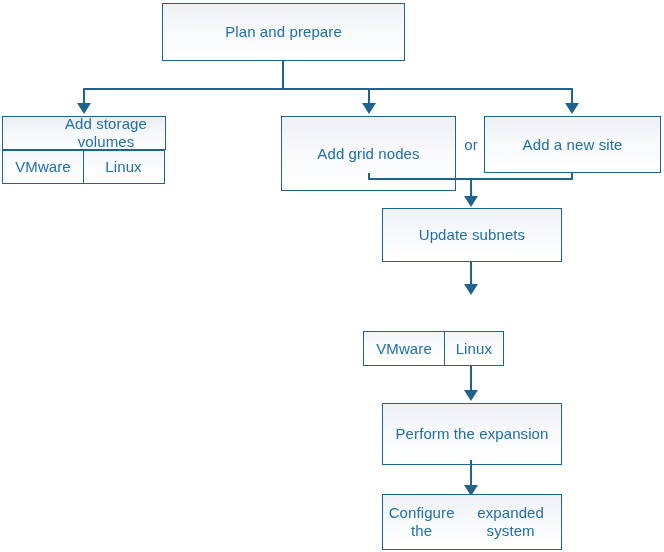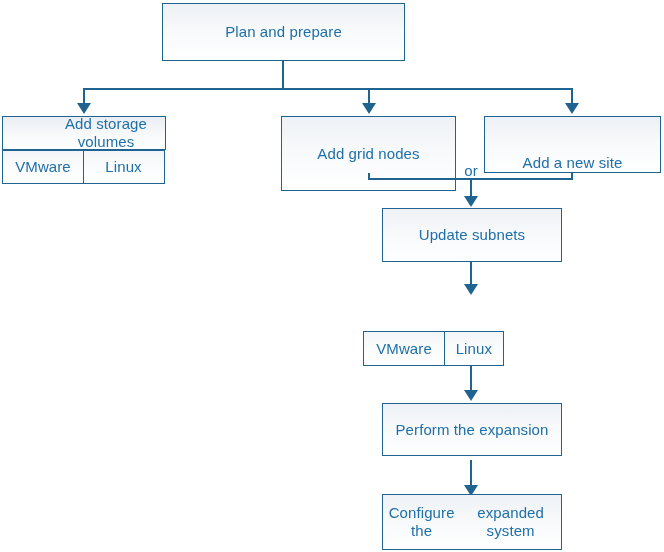--- a/index.html
+++ b/index.html
@@ -118,23 +118,23 @@
     <div class="subrow" style="top:34px; height:34px;">
       <div class="subcell" style="width:50%;">VMware</div>
       <div class="subcell" style="width:50%; margin-left:-1.5px;">Linux</div>
     </div>
   </div>
 
   <div class="node" style="left:281px; top:116px; width:175px; height:75px;">
     <span>Add grid nodes</span>
   </div>
 
-  <div class="or-label" style="left:459px; top:136px; width:24px;margin-top:26px;">or</div>
+  <div class="or-label" style="left:459px; top:136px; width:24px;">or</div>
 
-  <div class="node" style="left:484px; top:116px; width:177px; height:57px;align-items:flex-end;">
+  <div class="node" style="left:484px; top:116px; width:177px; height:57px;">
     <span>Add a new site</span>
   </div>
 
   <div class="vline" style="left:368px; top:173px; height:7px;"></div>
   <div class="vline" style="left:571px; top:173px; height:7px;"></div>
   <div class="hline" style="left:368px; top:178px; width:205px;"></div>
   <div class="vline" style="left:470px; top:178px; height:20px;"></div>
   <div class="arrowhead" style="left:464px; top:196px;"></div>
 
   <div class="node" style="left:382px; top:208px; width:180px; height:54px;">
@@ -147,21 +147,21 @@
   <div class="node stacked" style="left:363px; top:296px; width:216px; height:70px;">
     <div class="subrow" style="top:35px; height:35px;">
       <div class="subcell" style="width:38%;">VMware</div>
       <div class="subcell" style="width:28%; margin-left:-1.5px;">Linux</div>
     </div>
   </div>
 
   <div class="vline" style="left:470px; top:366px; height:26px;"></div>
   <div class="arrowhead" style="left:464px; top:390px;"></div>
 
-  <div class="node" style="left:382px; top:403px; width:180px; height:53px;text-align:center;">
+  <div class="node" style="left:382px; top:403px; width:180px; height:62px;text-align:center;">
     <span>Perform the expansion</span>
   </div>
 
   <div class="vline" style="left:470px; top:460px; height:27px;"></div>
   <div class="arrowhead" style="left:464px; top:485px;"></div>
 
   <div class="node" style="left:382px; top:494px; width:180px; height:56px; flex-direction:row;">
     <span>Configure the</span>
     <span>expanded system</span>
   </div>

